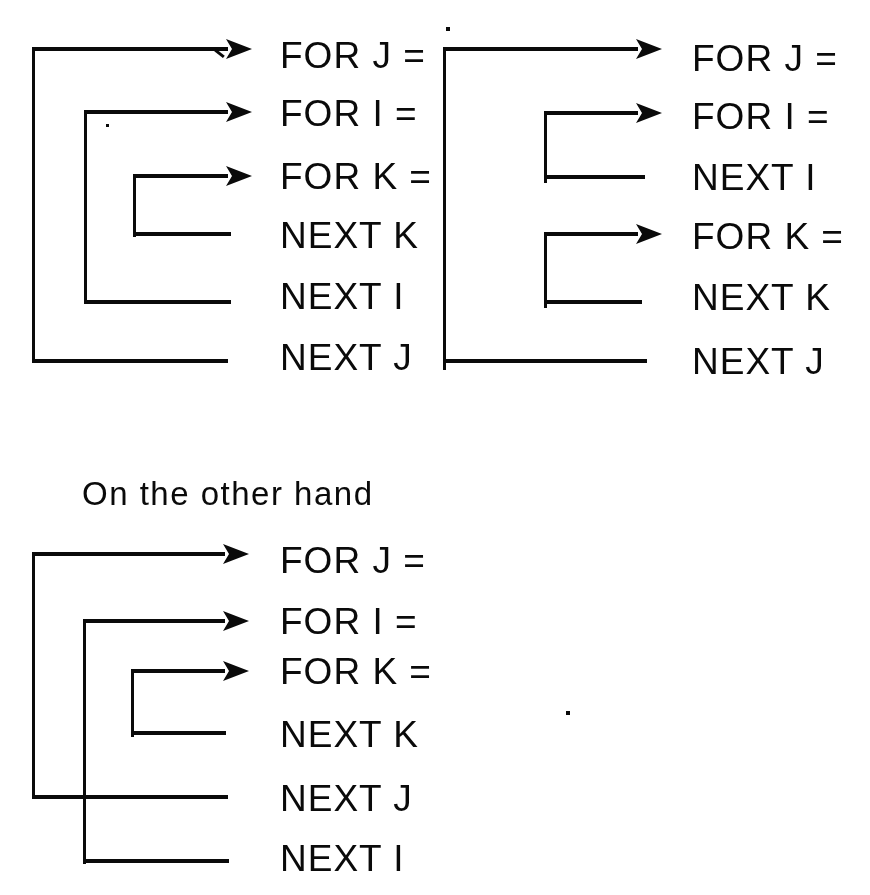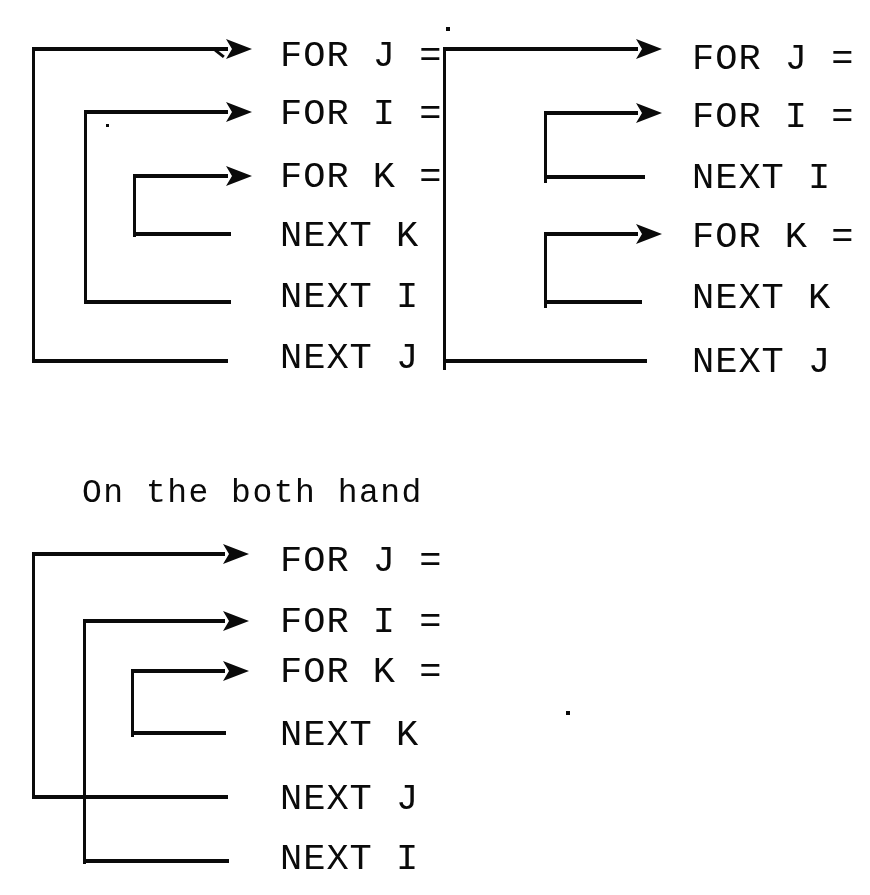--- a/index.html
+++ b/index.html
@@ -1,18 +1,18 @@
 <!DOCTYPE html>
 <html><head>
 <meta charset="utf-8">
 <style>
   html,body{margin:0;padding:0;background:#ffffff;}
   .page{
     position:relative;width:870px;height:895px;background:#ffffff;
-    font-family:Liberation Mono, monospace;color:#0a0a0a;overflow:hidden;
+    font-family:Liberation Sans, sans-serif;color:#0a0a0a;overflow:hidden;
   }
   .hline{position:absolute;height:4px;background:#0a0a0a;}
   .vline{position:absolute;width:3px;background:#0a0a0a;}
   .arrow{position:absolute;width:26px;height:20px;}
   .arrow polygon{fill:#0a0a0a;}
   .lbl{
     position:absolute;font-size:37px;line-height:40px;letter-spacing:1px;
     white-space:nowrap;color:#0a0a0a;
   }
   .caption{
@@ -84,21 +84,21 @@
     <div class="hline" style="left:443px;top:359px;width:204px;"></div>
 
     <div class="lbl" style="left:692px;top:39px;">FOR J =</div>
     <div class="lbl" style="left:692px;top:97px;">FOR I =</div>
     <div class="lbl" style="left:692px;top:158px;">NEXT I</div>
     <div class="lbl" style="left:692px;top:217px;">FOR K =</div>
     <div class="lbl" style="left:692px;top:278px;">NEXT K</div>
     <div class="lbl" style="left:692px;top:342px;">NEXT J</div>
   </section>
 
-  <p class="caption" style="left:82px;top:472px;">On the both hand</p>
+  <p class="caption" style="left:82px;top:472px;">On the other hand</p>
 
   <section>
     <div class="vline" style="left:32px;top:553px;height:246px;"></div>
     <div class="vline" style="left:83px;top:620px;height:244px;"></div>
     <div class="vline" style="left:131px;top:670px;height:67px;"></div>
 
     <div class="hline" style="left:32px;top:552px;width:193px;"></div>
     <svg class="arrow" style="left:223px;top:544px;" viewBox="0 0 26 20">
         <polygon points="0,0 26,10 0,20 6,10"></polygon>
       </svg>

